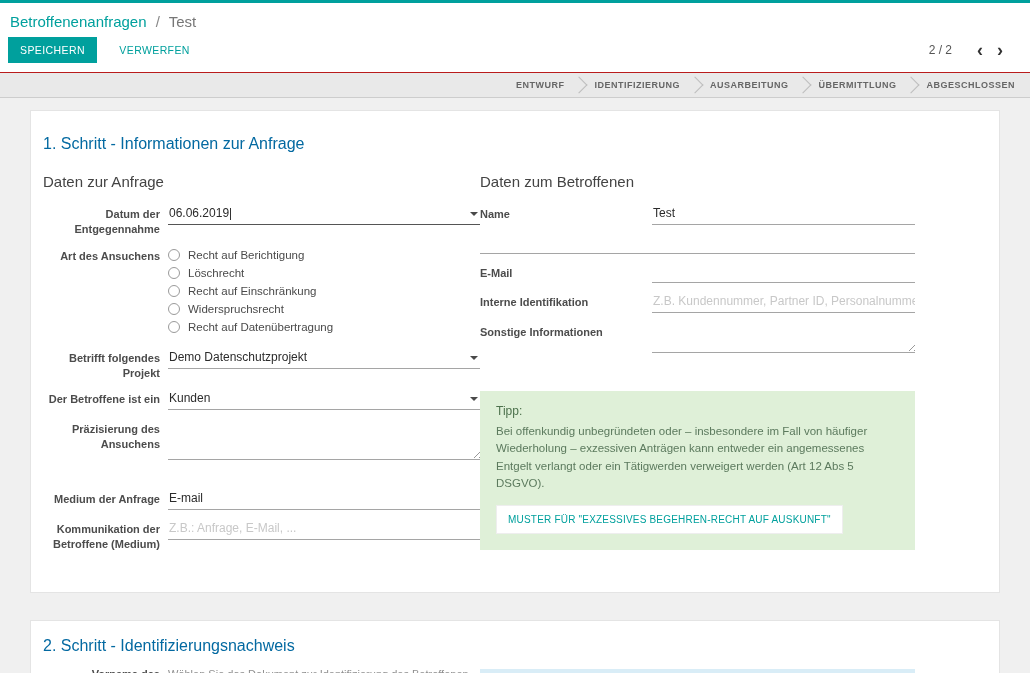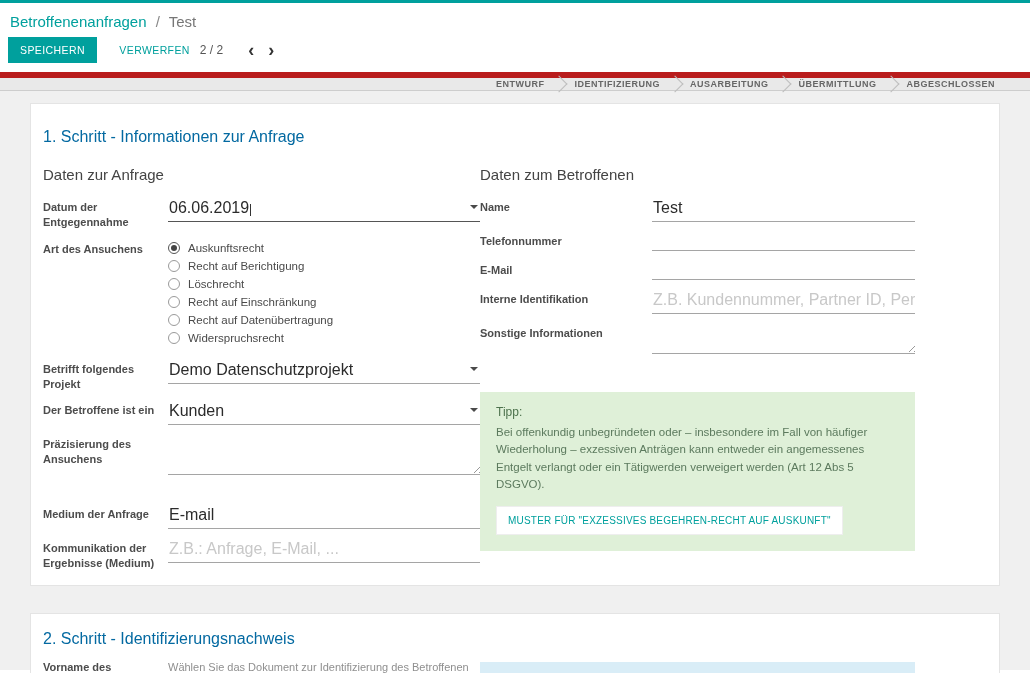--- a/index.html
+++ b/index.html
@@ -10,58 +10,58 @@
 
   .topline { height: 3px; background: var(--accent, #00a09d); }
 
   
   .header { background: #fff; padding: 6px 8px 0 8px; }
   .breadcrumb { font-size: 15px; padding: 4px 0 7px 2px; }
   .bc-parent { color: var(--accent, #00a09d); cursor: pointer; text-decoration: none; }
   .bc-sep { color: #888; margin: 0 5px; }
   .bc-current { color: #777; }
 
-  .toolbar-row { display: flex; align-items: center; padding: 0 0 9px 0; }
+  .toolbar-row { display: flex; justify-content: space-between; align-items: center; padding: 0 0 9px 0; }
   .btn-save { background: var(--accent, #00a09d); color: #fff; border: 1px solid var(--accent, #00a09d);
               font-size: 10.5px; padding: 6px 11px; letter-spacing: .4px; cursor: pointer;
               font-family: "Liberation Sans", sans-serif; }
   .btn-discard { background: none; border: none; color: var(--accent, #00a09d); font-size: 10.5px;
                  padding: 6px 10px; margin-left: 8px; letter-spacing: .4px; cursor: pointer;
                  font-family: "Liberation Sans", sans-serif; }
   .pager { display: flex; align-items: center; color: #555; font-size: 12px; padding-right: 12px; }
   .pager-value { margin-right: 18px; }
   .pager-arrow { font-size: 18px; color: #333; cursor: pointer; line-height: 1; padding: 0 7px; font-weight: 700; }
 
   
-  .statusbar { height: 19px; background: #e9e9e9; border-top: 6px solid #b91c1c; border-bottom: 1px solid #cdcdcd;
-               display: flex; justify-content: flex-end; align-items: center; padding-right: 20px; }
+  .statusbar { height: 26px; background: #e9e9e9; border-top: 1px solid #b91c1c; border-bottom: 1px solid #cdcdcd;
+               display: flex; justify-content: flex-end; align-items: center; padding-right: 0; }
   .step { font-size: 9px; font-weight: 700; color: #666; letter-spacing: .5px; padding: 0 15px; cursor: pointer; white-space: nowrap; }
   .chev { width: 12px; height: 12px; border-top: 1px solid #bdbdbd; border-right: 1px solid #bdbdbd;
           transform: rotate(45deg); margin: 0 -6px; flex-shrink: 0; }
 
   
   .content { background: #f0f0f0; height: 579px; padding: 12px 30px 0 30px; }
   .card { background: #fff; border: 1px solid #e4e4e4; }
   .card1 { height: 483px; padding: 24px 0 0 12px; overflow: hidden; margin-bottom: 27px; }
   .card2 { height: 240px; padding: 16px 0 0 12px; overflow: hidden; }
   .card-title { font-size: 16px; font-weight: 400; color: #0369a1; margin: 0 0 20px 0; }
   .card2 .card-title { margin-bottom: 10px; }
 
   .columns { display: flex; }
   .col-left { width: 437px; flex-shrink: 0; }
   .col-right { width: 435px; flex-shrink: 0; }
   .col-heading { font-size: 15px; font-weight: 400; color: #444; margin: 0 0 15px 0; }
 
   .row { display: flex; margin-bottom: 10px; }
-  .col-left .flabel { width: 125px; }
+  .col-left .flabel { width: 125px; text-align: right; }
   .col-right .flabel { width: 172px; }
   .flabel { font-size: 11px; font-weight: 700; color: #4c4c4c; line-height: 1.35; padding: 2px 8px 0 0; flex-shrink: 0; }
   .fwrap { flex: 1; position: relative; min-width: 0; }
 
-  .field { position: relative; font-size: 16px; color: #2b2b2b; padding: 1px 14px 4px 1px;
+  .field { position: relative; font-size: 12px; color: #2b2b2b; padding: 1px 14px 4px 1px;
            border-bottom: 1px solid #a5a5a5; min-height: 19px; cursor: text; white-space: nowrap; overflow: hidden; }
   .field.plain { padding-right: 2px; }
   .field.focused { border-bottom-color: #555; }
   .placeholder { color: #c8c8c8; }
   .dd-caret { position: absolute; right: 2px; top: 7px; width: 0; height: 0;
               border-left: 4px solid transparent; border-right: 4px solid transparent; border-top: 4px solid #4a4a4a; }
   .cursor { display: inline-block; width: 1px; height: 12px; background: #333; vertical-align: text-bottom; margin-left: 1px; }
 
   .radio-group { padding-top: 2px; }
   .radio-row { display: flex; align-items: center; margin-bottom: 6px; cursor: pointer; }
@@ -145,42 +145,38 @@
                 <span class="dd-caret"></span>
               </div>
             </div>
           </div>
 
           <div class="row">
             <label class="flabel">Art des Ansuchens</label>
             <div class="fwrap">
               <div class="radio-group">
                 <div class="radio-row">
-                  <span class="radio checked"></span>
-                  <span class="rlabel">Auskunftsrecht</span>
-                </div>
-                <div class="radio-row">
                   <span class="radio"></span>
                   <span class="rlabel">Recht auf Berichtigung</span>
                 </div>
                 <div class="radio-row">
                   <span class="radio"></span>
                   <span class="rlabel">Löschrecht</span>
                 </div>
                 <div class="radio-row">
                   <span class="radio"></span>
                   <span class="rlabel">Recht auf Einschränkung</span>
                 </div>
                 <div class="radio-row">
                   <span class="radio"></span>
+                  <span class="rlabel">Widerspruchsrecht</span>
+                </div>
+                <div class="radio-row">
+                  <span class="radio"></span>
                   <span class="rlabel">Recht auf Datenübertragung</span>
-                </div>
-                <div class="radio-row">
-                  <span class="radio"></span>
-                  <span class="rlabel">Widerspruchsrecht</span>
                 </div>
               </div>
             </div>
           </div>
 
           <div class="row">
             <label class="flabel">Betrifft folgendes Projekt</label>
             <div class="fwrap">
               <div class="field">
                 <span>Demo Datenschutzprojekt</span>
@@ -211,21 +207,21 @@
           <div class="row gap-top">
             <label class="flabel">Medium der Anfrage</label>
             <div class="fwrap">
               <div class="field plain">
                 <span>E-mail</span>
               </div>
             </div>
           </div>
 
           <div class="row">
-            <label class="flabel">Kommunikation der Ergebnisse (Medium)</label>
+            <label class="flabel">Kommunikation der Betroffene (Medium)</label>
             <div class="fwrap">
               <div class="field plain">
                 <span class="placeholder">Z.B.: Anfrage, E-Mail, ...</span>
               </div>
             </div>
           </div>
         </div>
 
         <div class="col-right">
           <h2 class="col-heading">Daten zum Betroffenen</h2>
@@ -233,21 +229,20 @@
           <div class="row">
             <label class="flabel">Name</label>
             <div class="fwrap">
               <div class="field plain">
                 <span>Test</span>
               </div>
             </div>
           </div>
 
           <div class="row">
-            <label class="flabel">Telefonnummer</label>
             <div class="fwrap">
               <div class="field plain">
                 <span></span>
               </div>
             </div>
           </div>
 
           <div class="row">
             <label class="flabel">E-Mail</label>
             <div class="fwrap">

